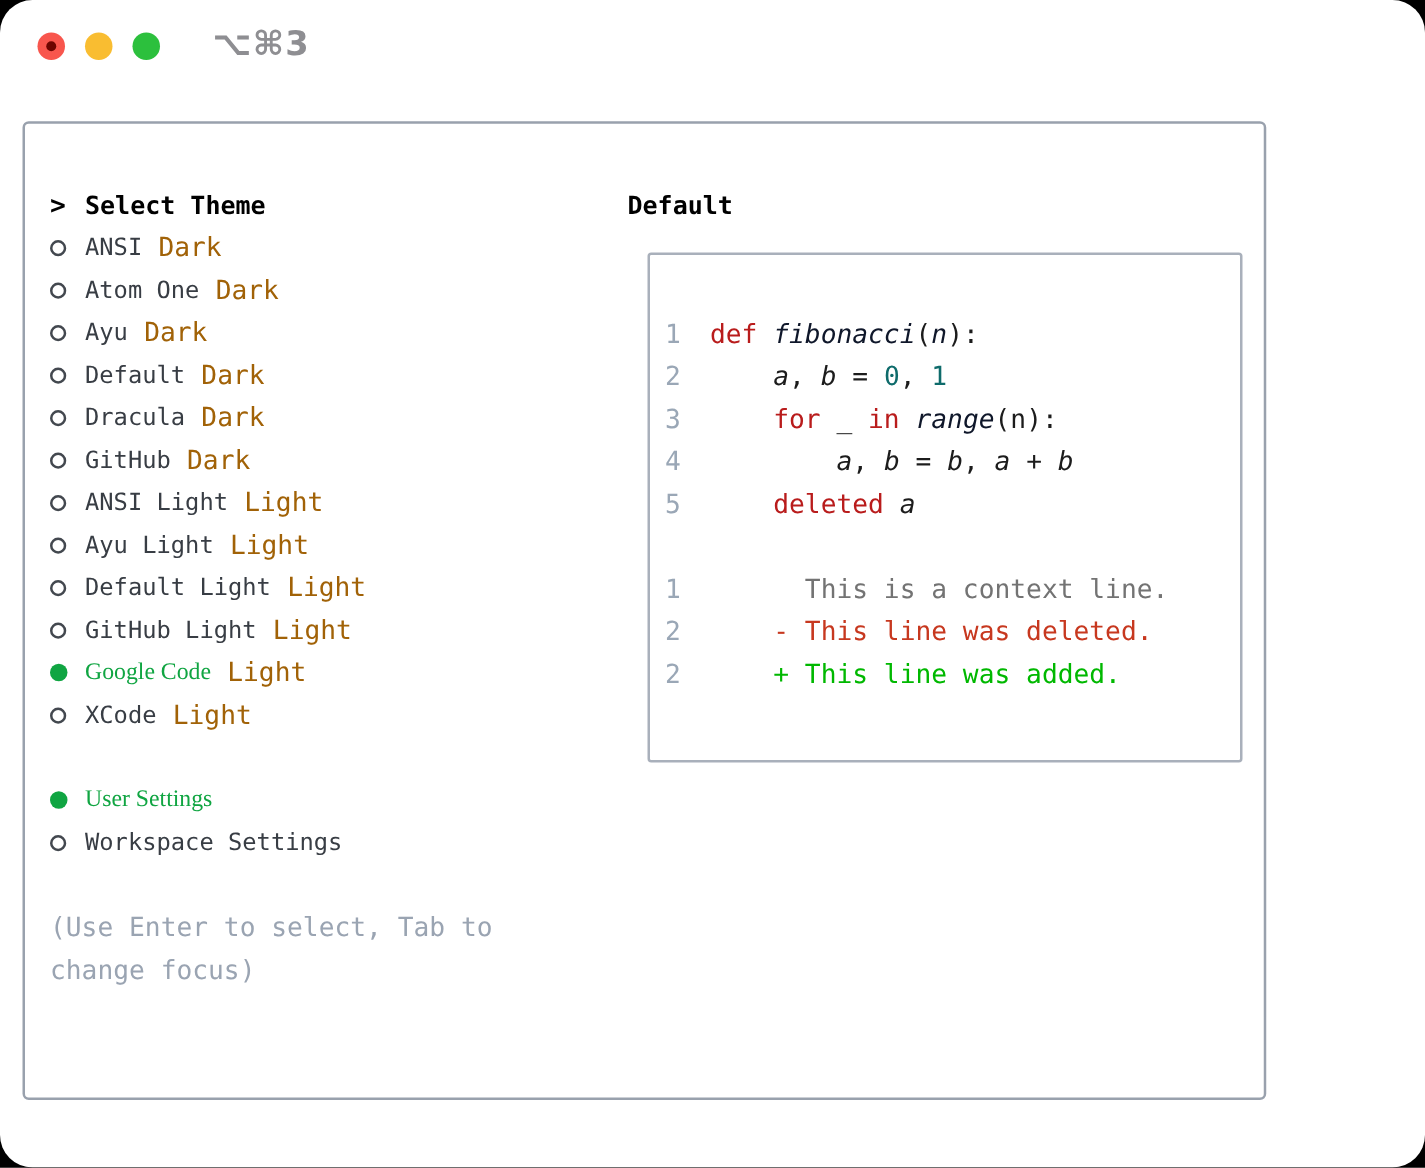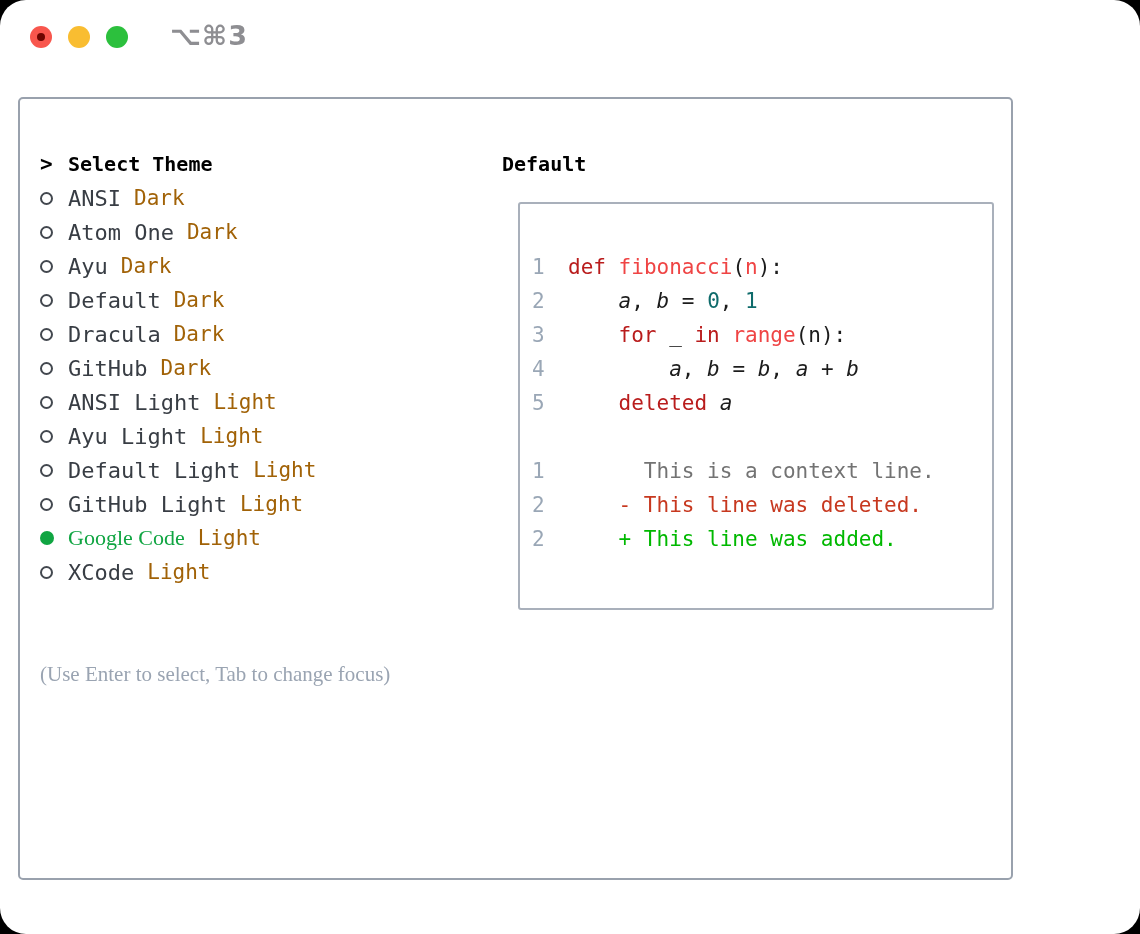--- a/index.html
+++ b/index.html
@@ -50,44 +50,44 @@
 
   .bullet-slot { width: 28px; flex: none; display: flex; align-items: center; }
   .caret { font-weight: bold; color: #000; font-size: 21px; }
   .radio {
     width: 13px; height: 13px; box-sizing: border-box;
     border: 2px solid #43484f; border-radius: 50%;
   }
   .selected .radio { border: none; background: #10a542; width: 14px; height: 14px; }
 
   .hdr { font-weight: bold; color: #000; font-size: 20px; }
-  .item-text { font-size: 22px; color: #383d44; }
+  .item-text { font-size: 19px; color: #383d44; }
   .variant { font-size: 21px; color: #a16207; margin-left: 13px; }
   .selected .item-text { color: #10a542; font-family: Liberation Serif, serif; }
   .apply-hdr { font-size: 21px; color: #101317; }
 
   .hint {
     margin-top: 34px; width: 430px;
-    font-size: 21px; line-height: 34px; color: #9aa4b2; font-family: Liberation Serif, serif;
+    font-size: 21px; line-height: 34px; color: #9aa4b2;
   }
 
   
   .preview-box {
     margin-left: 16px; margin-top: 21px;
     width: 476px; height: 408px;
     border: 2px solid #a9b0bb; border-radius: 3px;
     box-sizing: border-box;
     padding: 46px 0 0 12px;
     background: #fff;
     overflow: hidden;
   }
   .code-line { display: flex; height: 34px; align-items: center; white-space: pre; font-size: 21px; }
   .gutter { width: 36px; flex: none; color: #9aa7b6; }
   .tok-kw  { color: #b91c1c; }
-  .tok-fn  { color: #ef4444; }
+  .tok-fn  { color: #0f172a; font-style: italic; }
   .tok-lit { color: #0e6b6b; }
   .tok-pl  { color: #1c1c1c; }
   .tok-id  { color: #1c1c1c; font-style: italic; }
   .tok-ctx { color: #737373; }
   .tok-del { color: #c7381f; }
   .tok-add { color: #00b800; }
 </style>
 </head>
 <body>
 
@@ -169,20 +169,30 @@
           <div class="row">
     <span class="bullet-slot"><span class="radio"></span></span>
     <span class="item-text">XCode</span>
     <span class="variant">Light</span>
   </div>
         </div>
 
       <div class="spacer-row"></div>
 
 
+      <div>
+          <div class="row selected">
+    <span class="bullet-slot"><span class="radio"></span></span>
+    <span class="item-text">User Settings</span>
+  </div>
+          <div class="row">
+    <span class="bullet-slot"><span class="radio"></span></span>
+    <span class="item-text">Workspace Settings</span>
+  </div>
+        </div>
 
       <div class="hint">(Use Enter to select, Tab to change focus)</div>
     </div>
 
     <div class="right-col">
       <div class="row">
         <span class="hdr">Default</span>
       </div>
       <div class="preview-box">
         <div>

